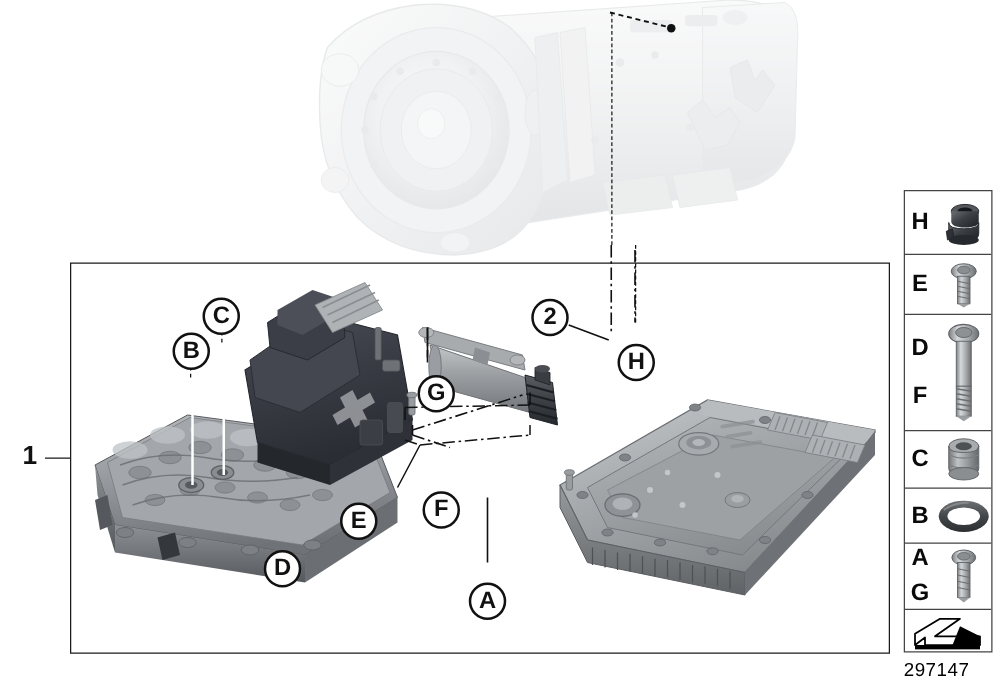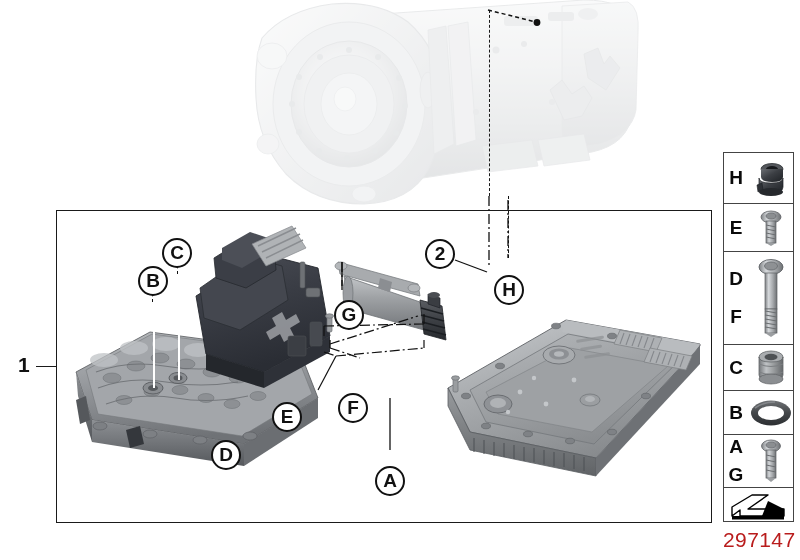--- a/index.html
+++ b/index.html
@@ -112,23 +112,23 @@
     display: flex;
     align-items: center;
     justify-content: center;
     height: 100%;
   }
   .legend-partnum {
     position: absolute;
     left: 723px;
     top: 528px;
     width: 71px;
-    text-align: right;
-    font-size: 21px;
-    color: #b91c1c;
+    text-align: left;
+    font-size: 15px;
+    color: #000000;
     letter-spacing: 0.4px;
     z-index: 25;
   }
 
   
   .lead {
     position: absolute;
     background: transparent;
     z-index: 20;
   }

